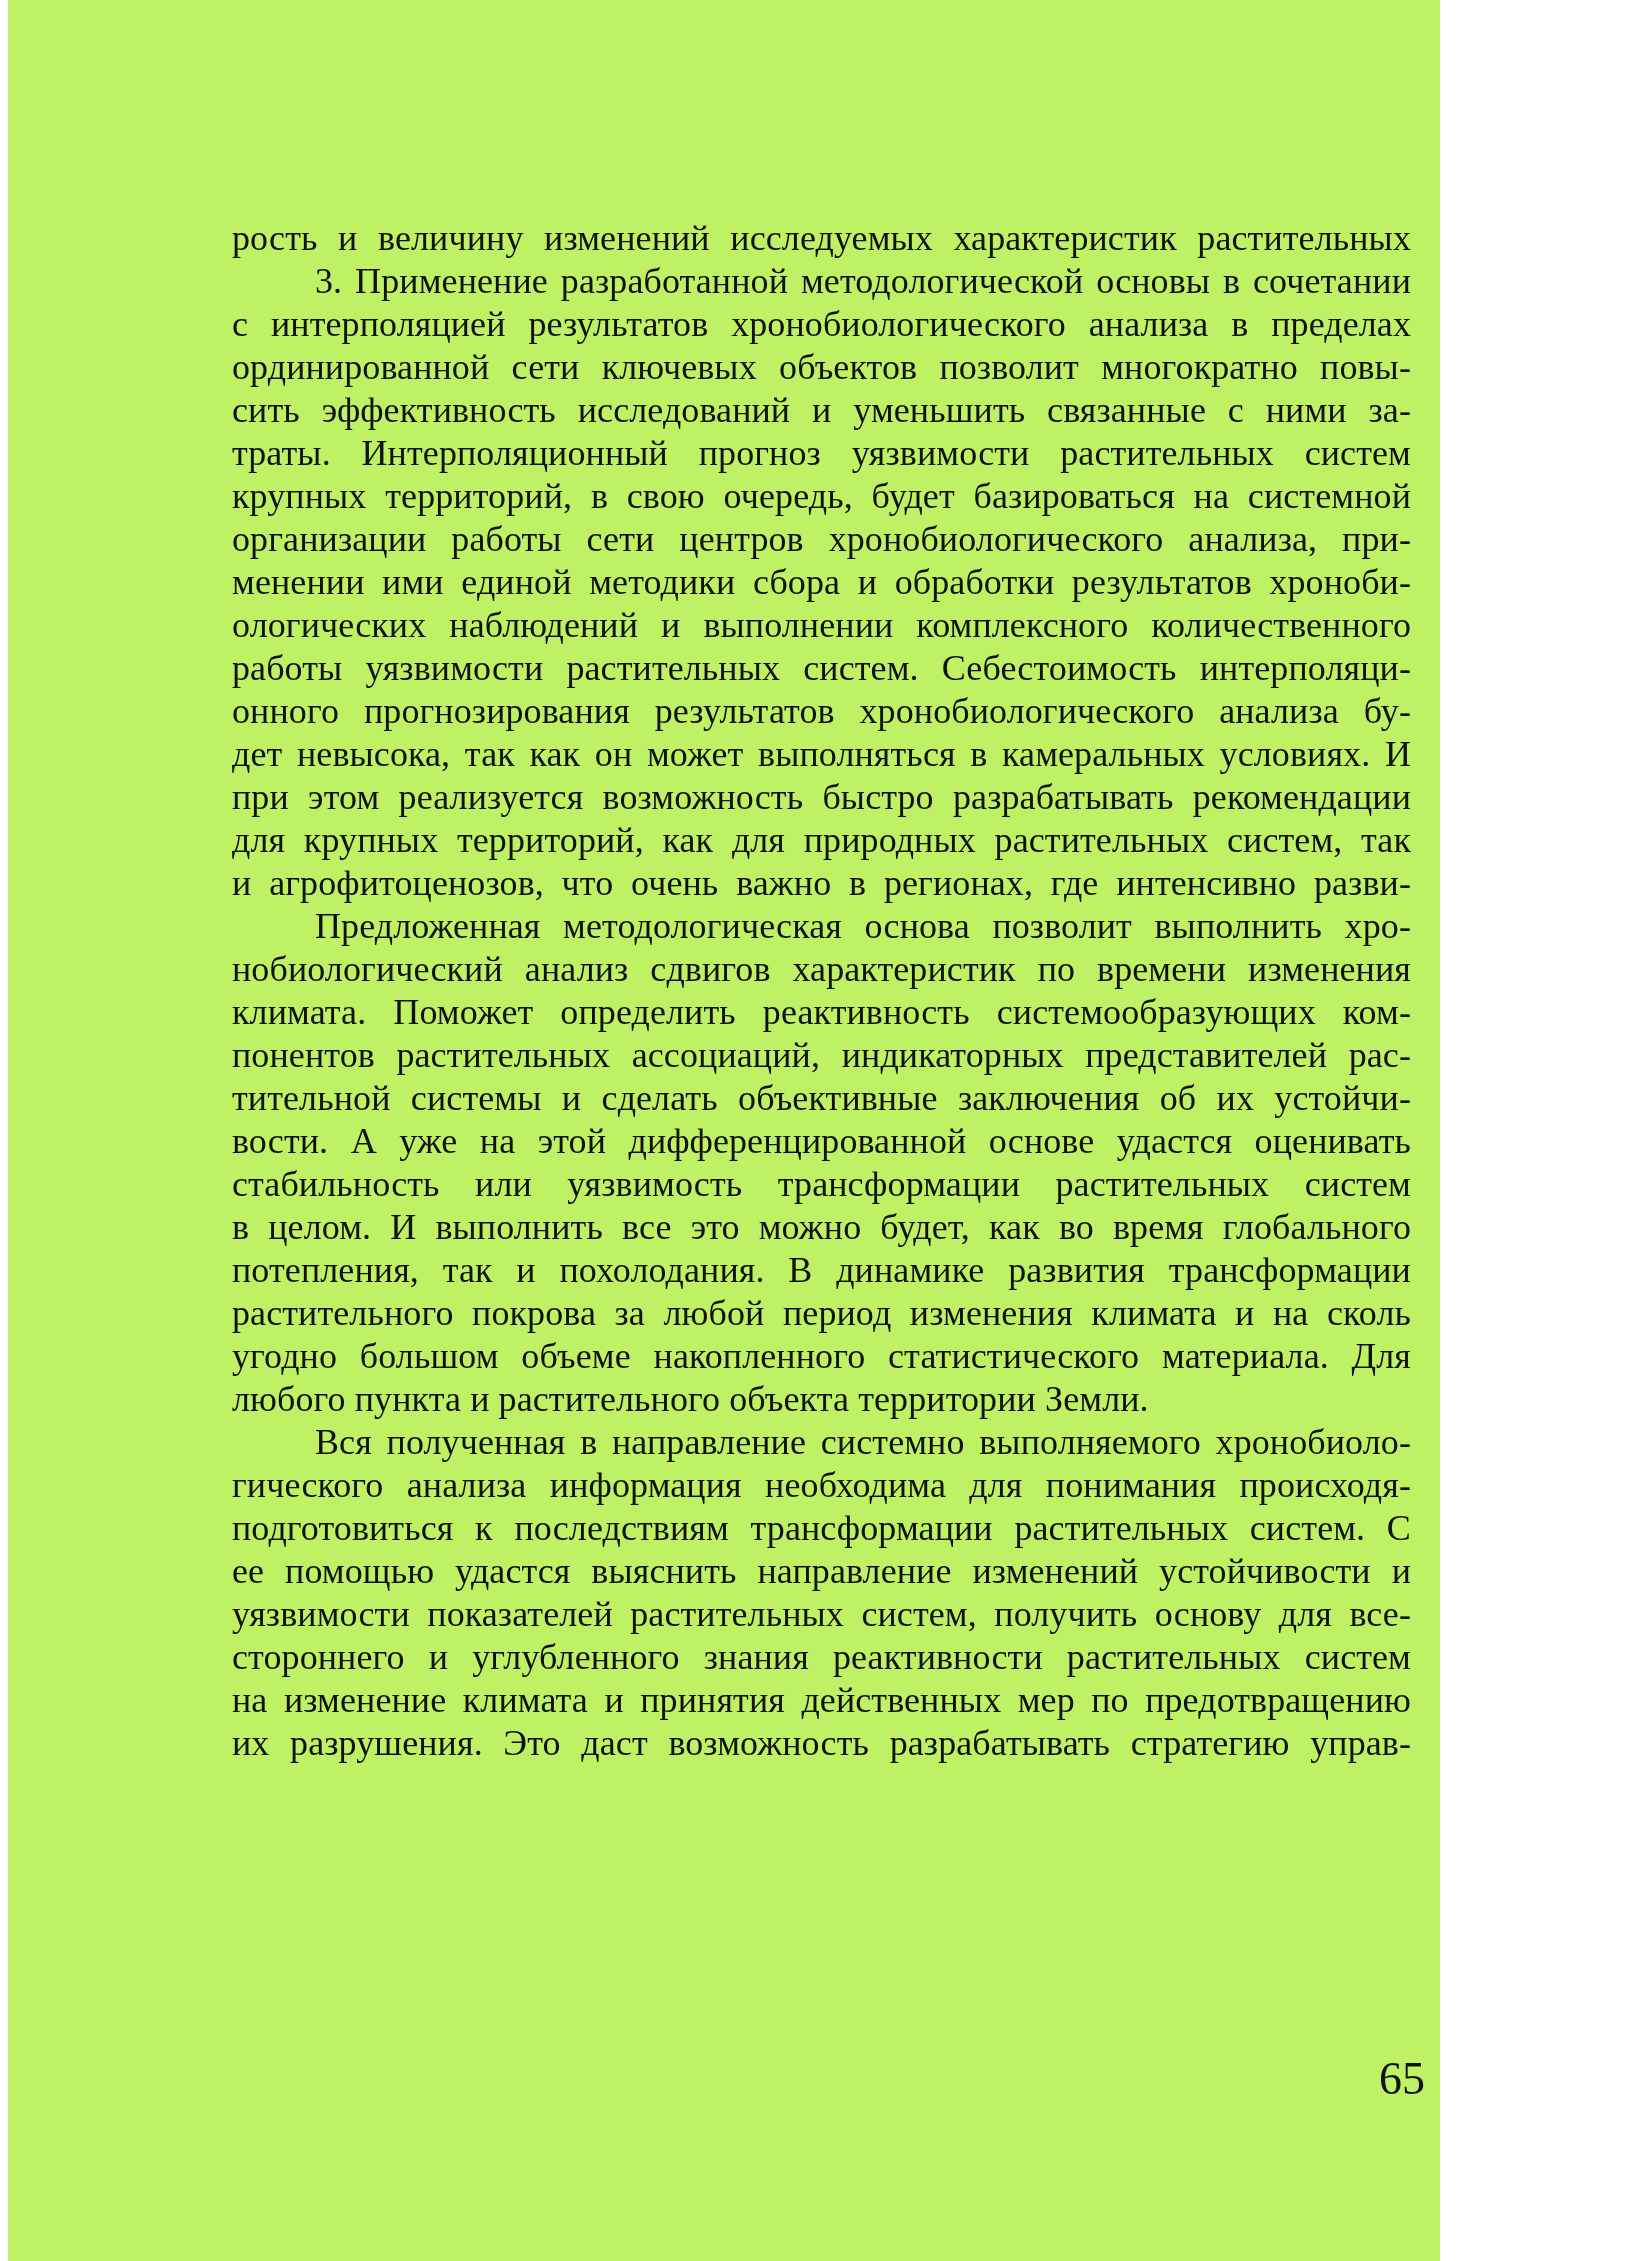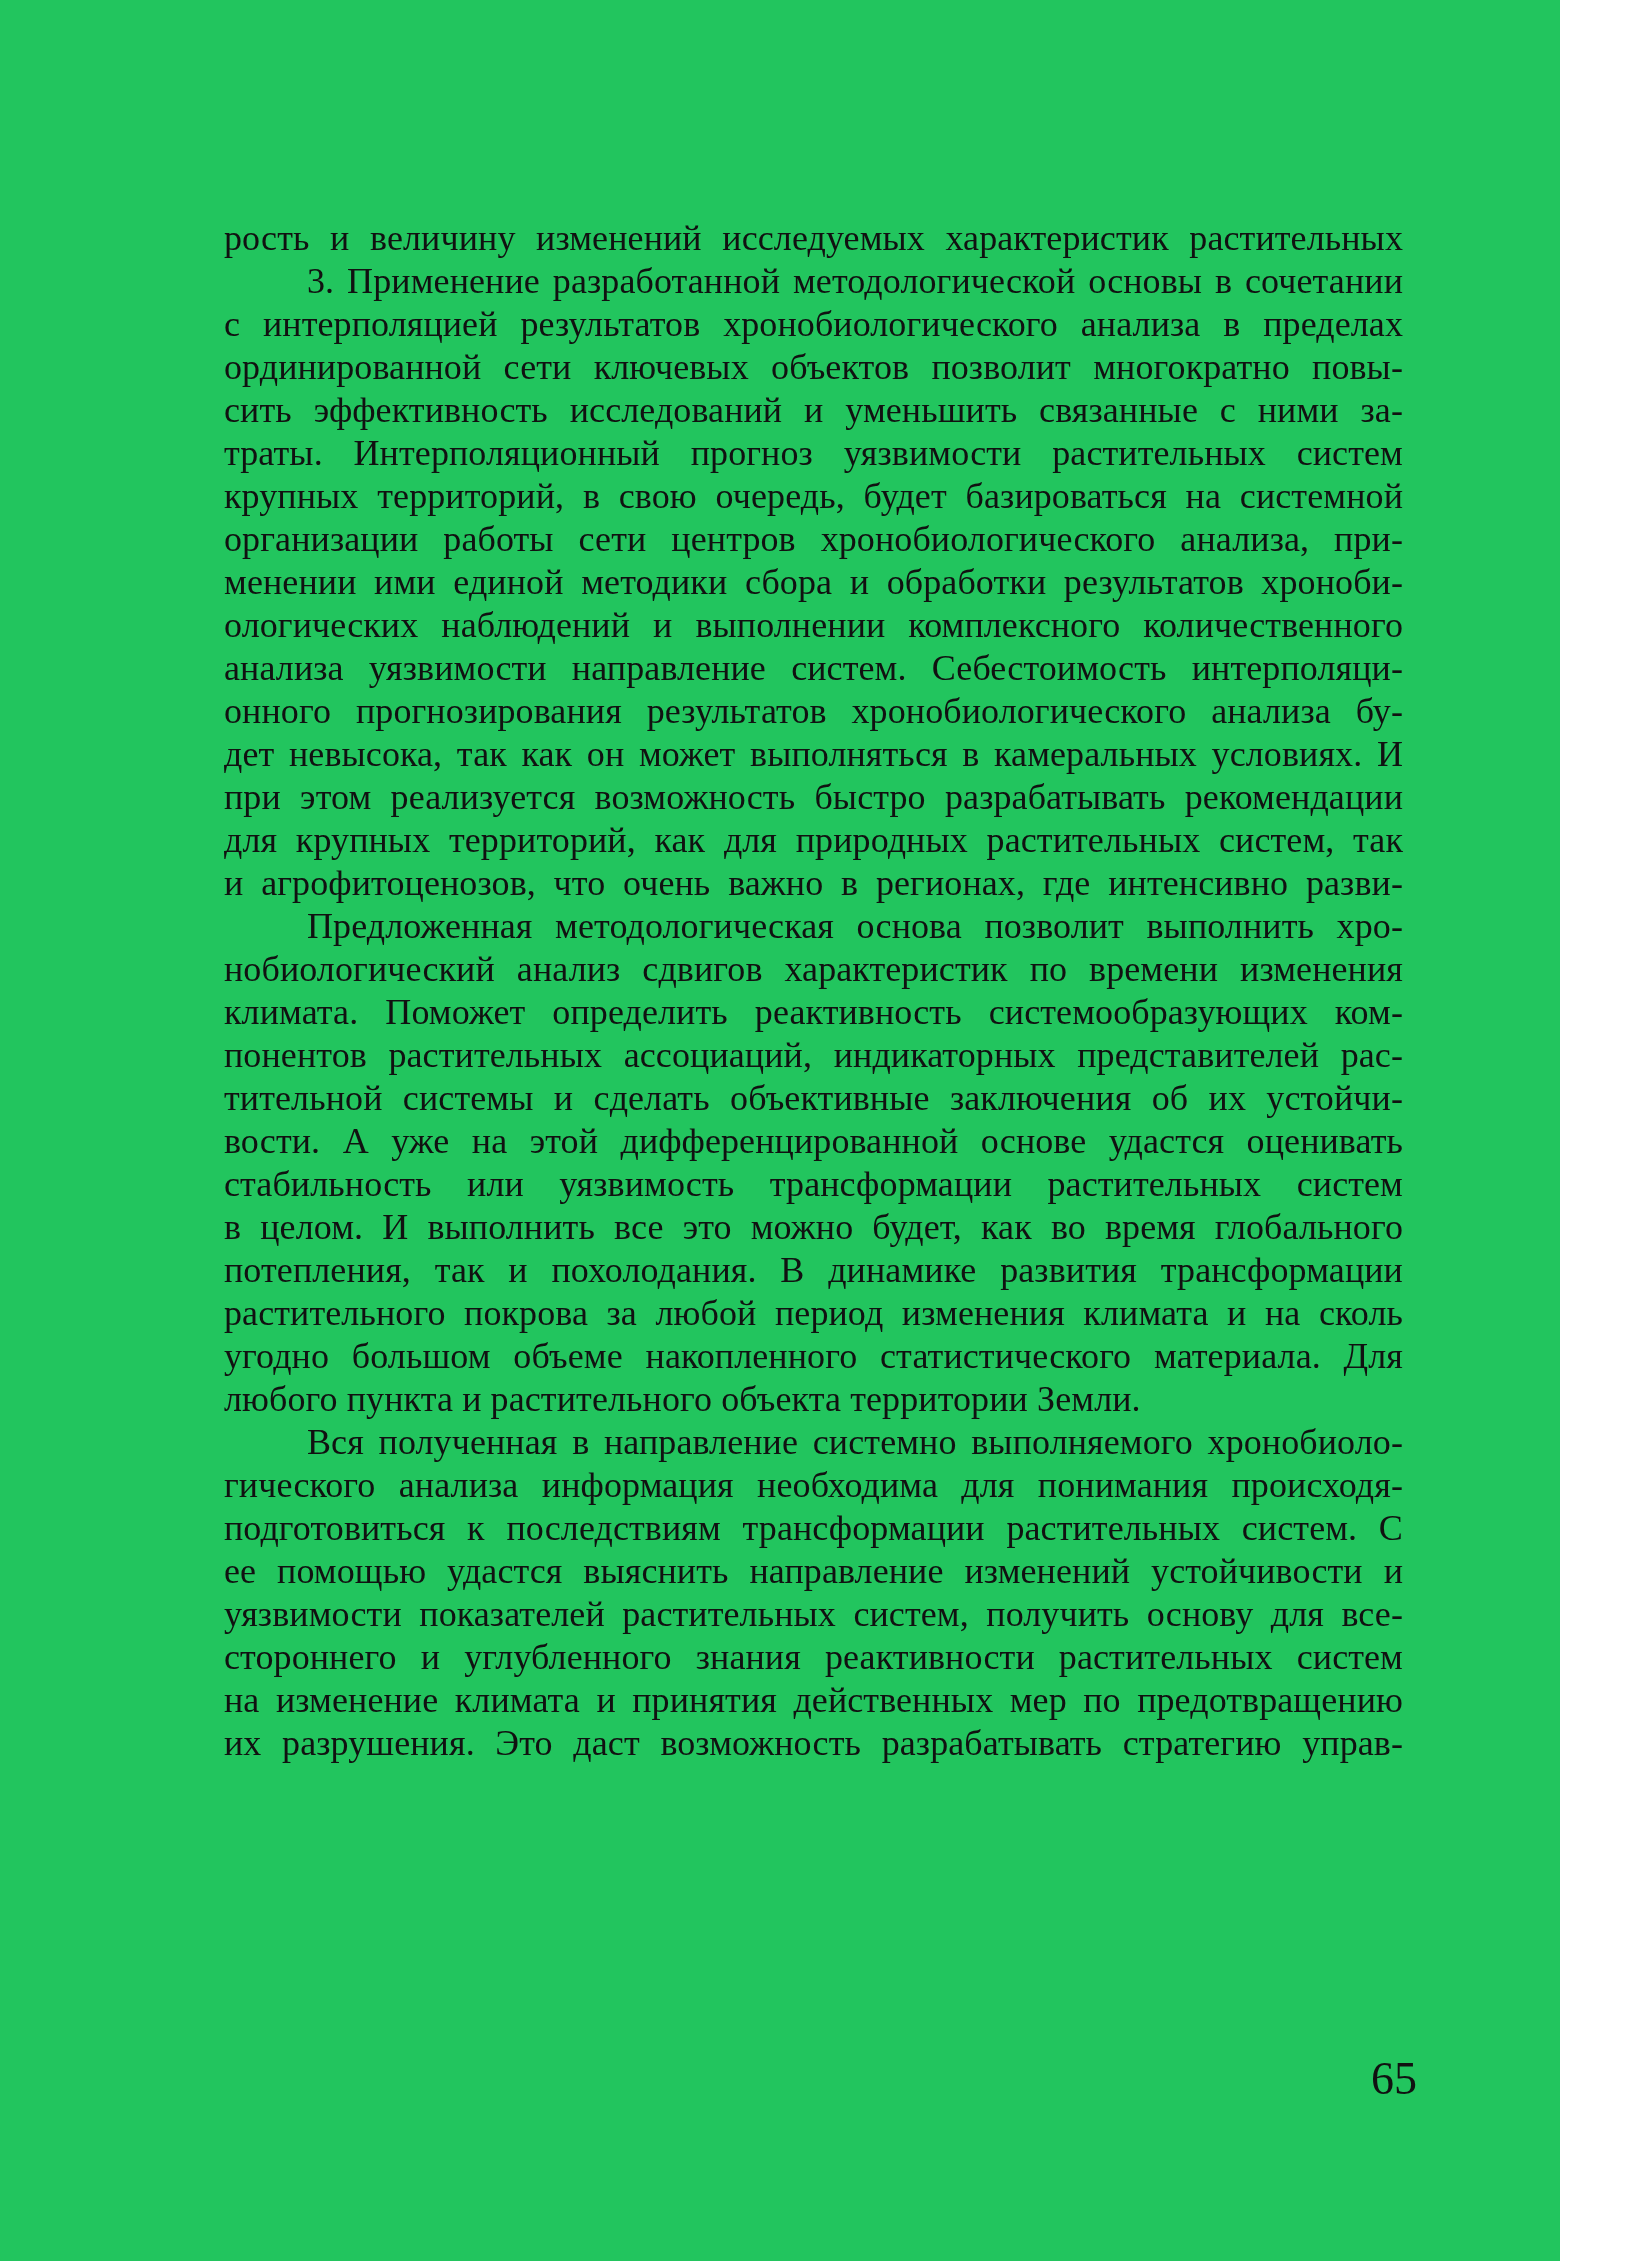--- a/index.html
+++ b/index.html
@@ -10,24 +10,24 @@
   body {
     width: 1628px;
     height: 2261px;
     position: relative;
     overflow: hidden;
     font-family: "Liberation Serif", "DejaVu Serif", serif;
     color: #111111;
   }
   .page {
     position: absolute;
-    left: 0; top: 0;
-    width: 1560px;
+    left: 8px; top: 0;
+    width: 1432px;
     height: 2261px;
-    background: #22c55e;
+    background: #bef264;
   }
   .text-block {
     position: absolute;
     left: 224px;
     top: 217px;
     width: 1179px;
   }
   .line {
     display: block;
     font-size: 36px;
@@ -65,21 +65,21 @@
     <div>
       <span class="line indent">3. Применение разработанной методологической основы в сочетании</span>
       <span class="line">с интерполяцией результатов хронобиологического анализа в пределах</span>
       <span class="line">ординированной сети ключевых объектов позволит многократно повы-</span>
       <span class="line">сить эффективность исследований и уменьшить связанные с ними за-</span>
       <span class="line">траты. Интерполяционный прогноз уязвимости растительных систем</span>
       <span class="line">крупных территорий, в свою очередь, будет базироваться на системной</span>
       <span class="line">организации работы сети центров хронобиологического анализа, при-</span>
       <span class="line">менении ими единой методики сбора и обработки результатов хроноби-</span>
       <span class="line">ологических наблюдений и выполнении комплексного количественного</span>
-      <span class="line">анализа уязвимости направление систем. Себестоимость интерполяци-</span>
+      <span class="line">работы уязвимости растительных систем. Себестоимость интерполяци-</span>
       <span class="line">онного прогнозирования результатов хронобиологического анализа бу-</span>
       <span class="line">дет невысока, так как он может выполняться в камеральных условиях. И</span>
       <span class="line">при этом реализуется возможность быстро разрабатывать рекомендации</span>
       <span class="line">для крупных территорий, как для природных растительных систем, так</span>
       <span class="line">и агрофитоценозов, что очень важно в регионах, где интенсивно разви-</span>
     </div>
 
     <div>
       <span class="line indent">Предложенная методологическая основа позволит выполнить хро-</span>
       <span class="line">нобиологический анализ сдвигов характеристик по времени изменения</span>

